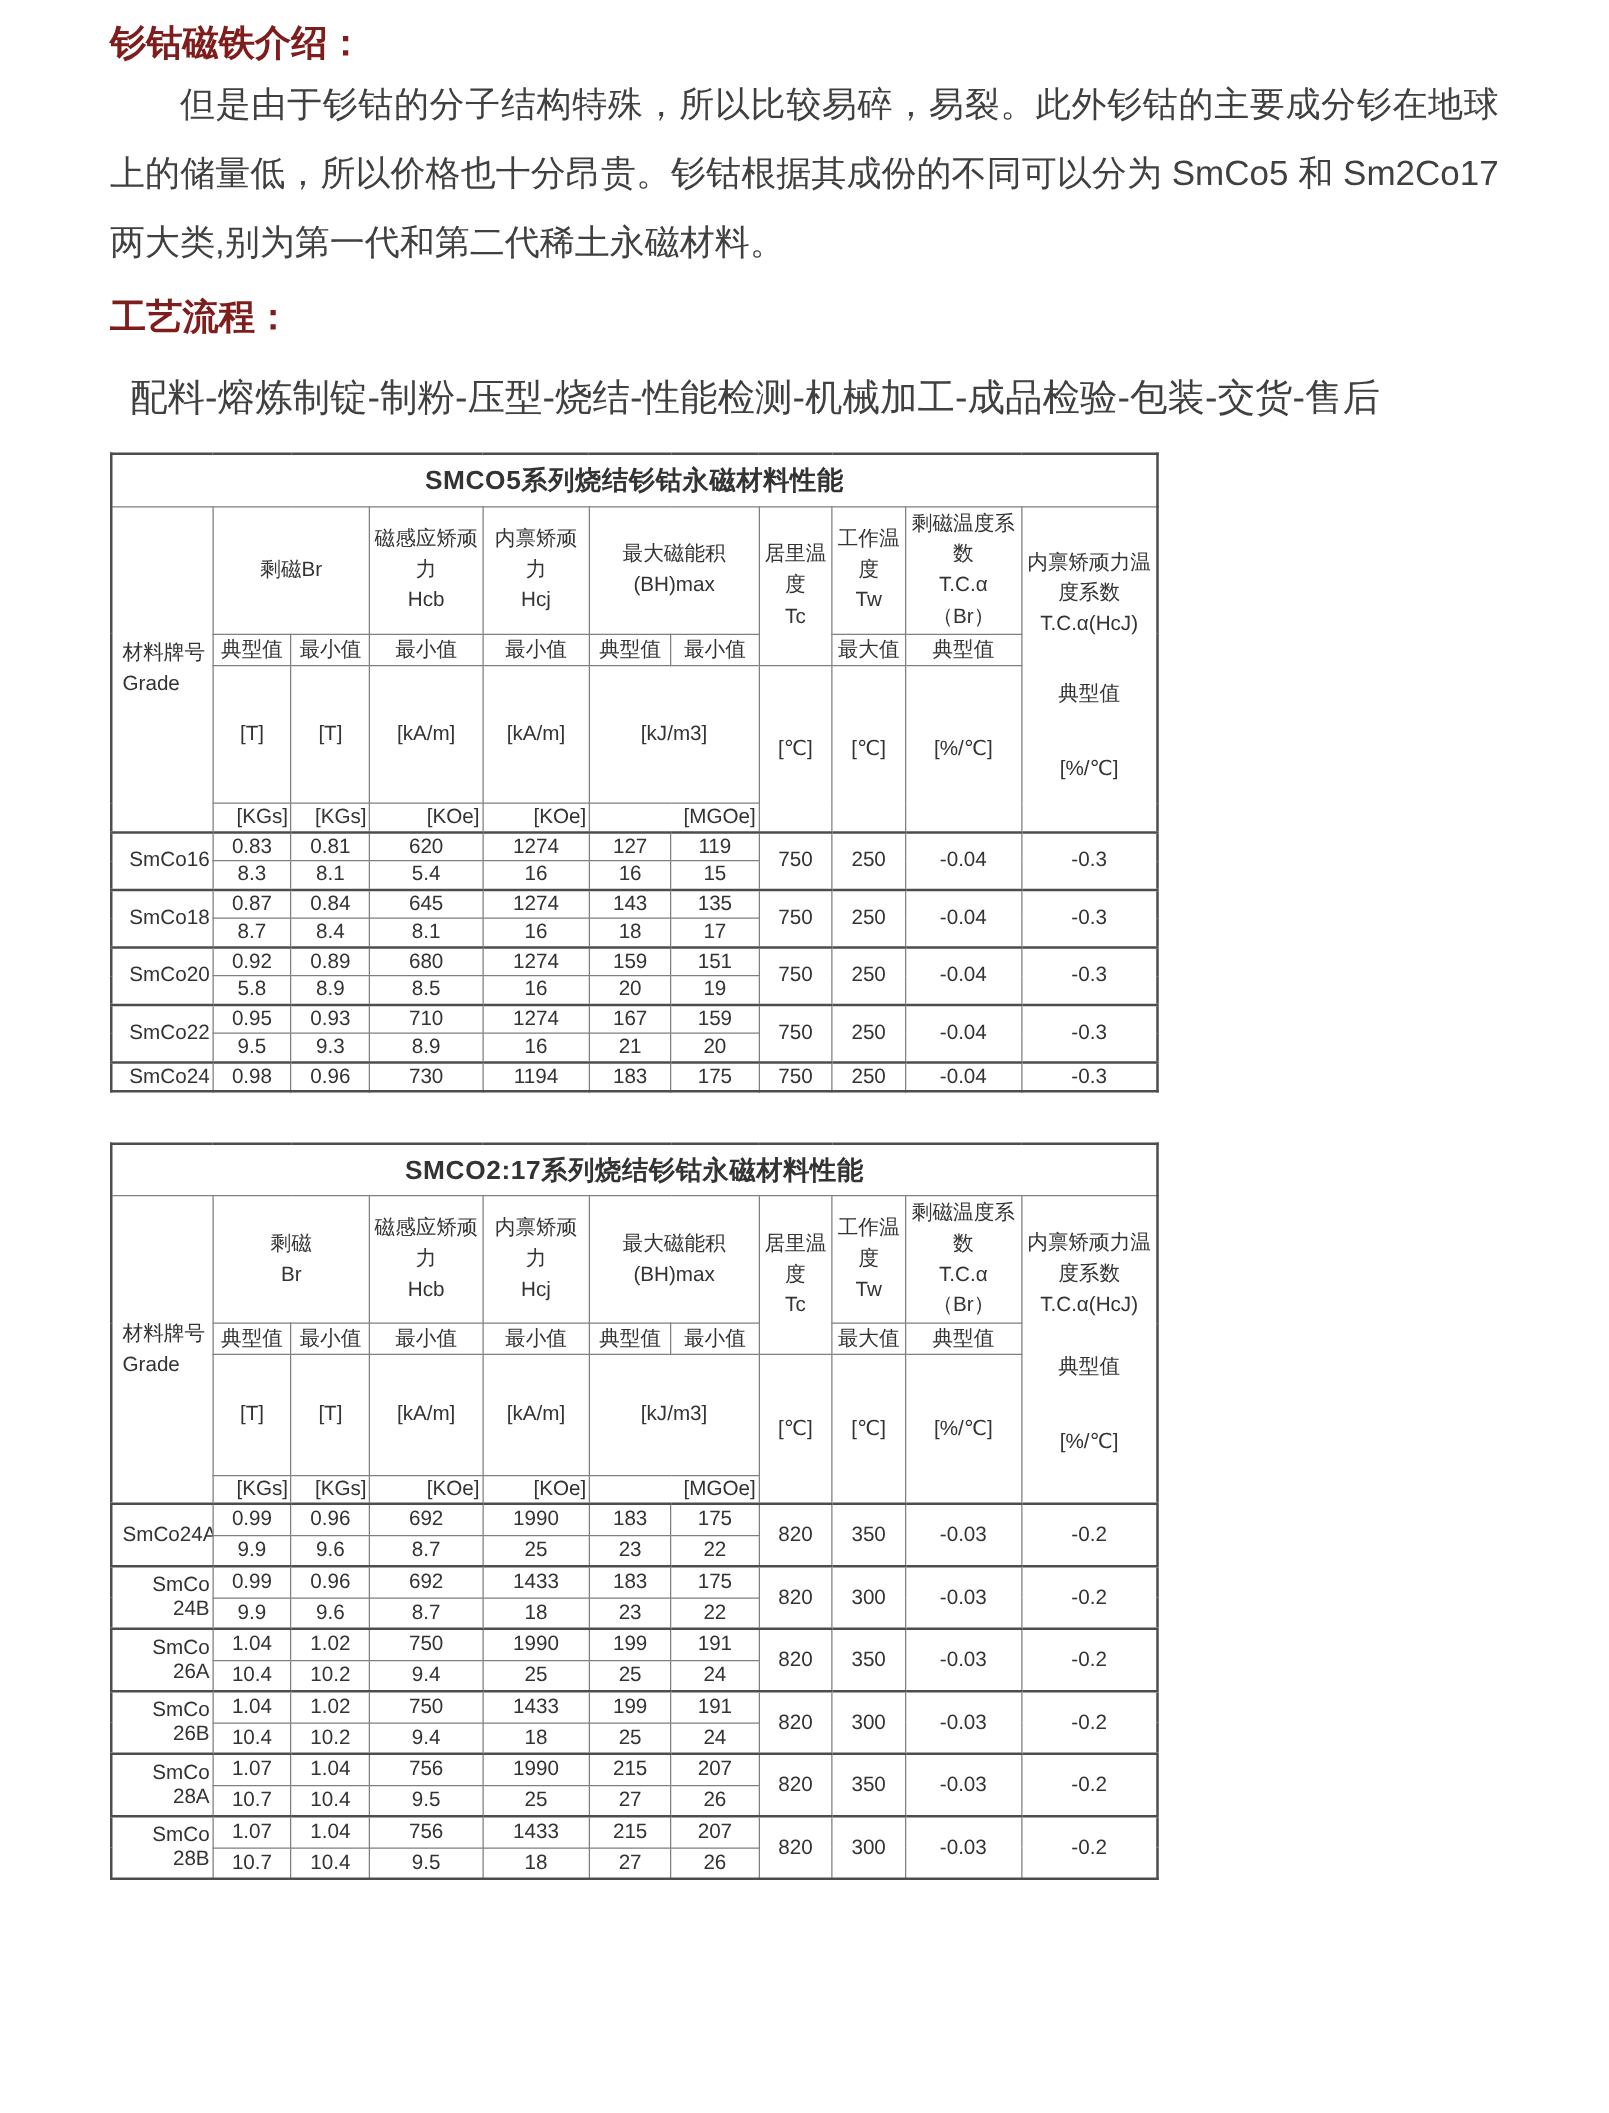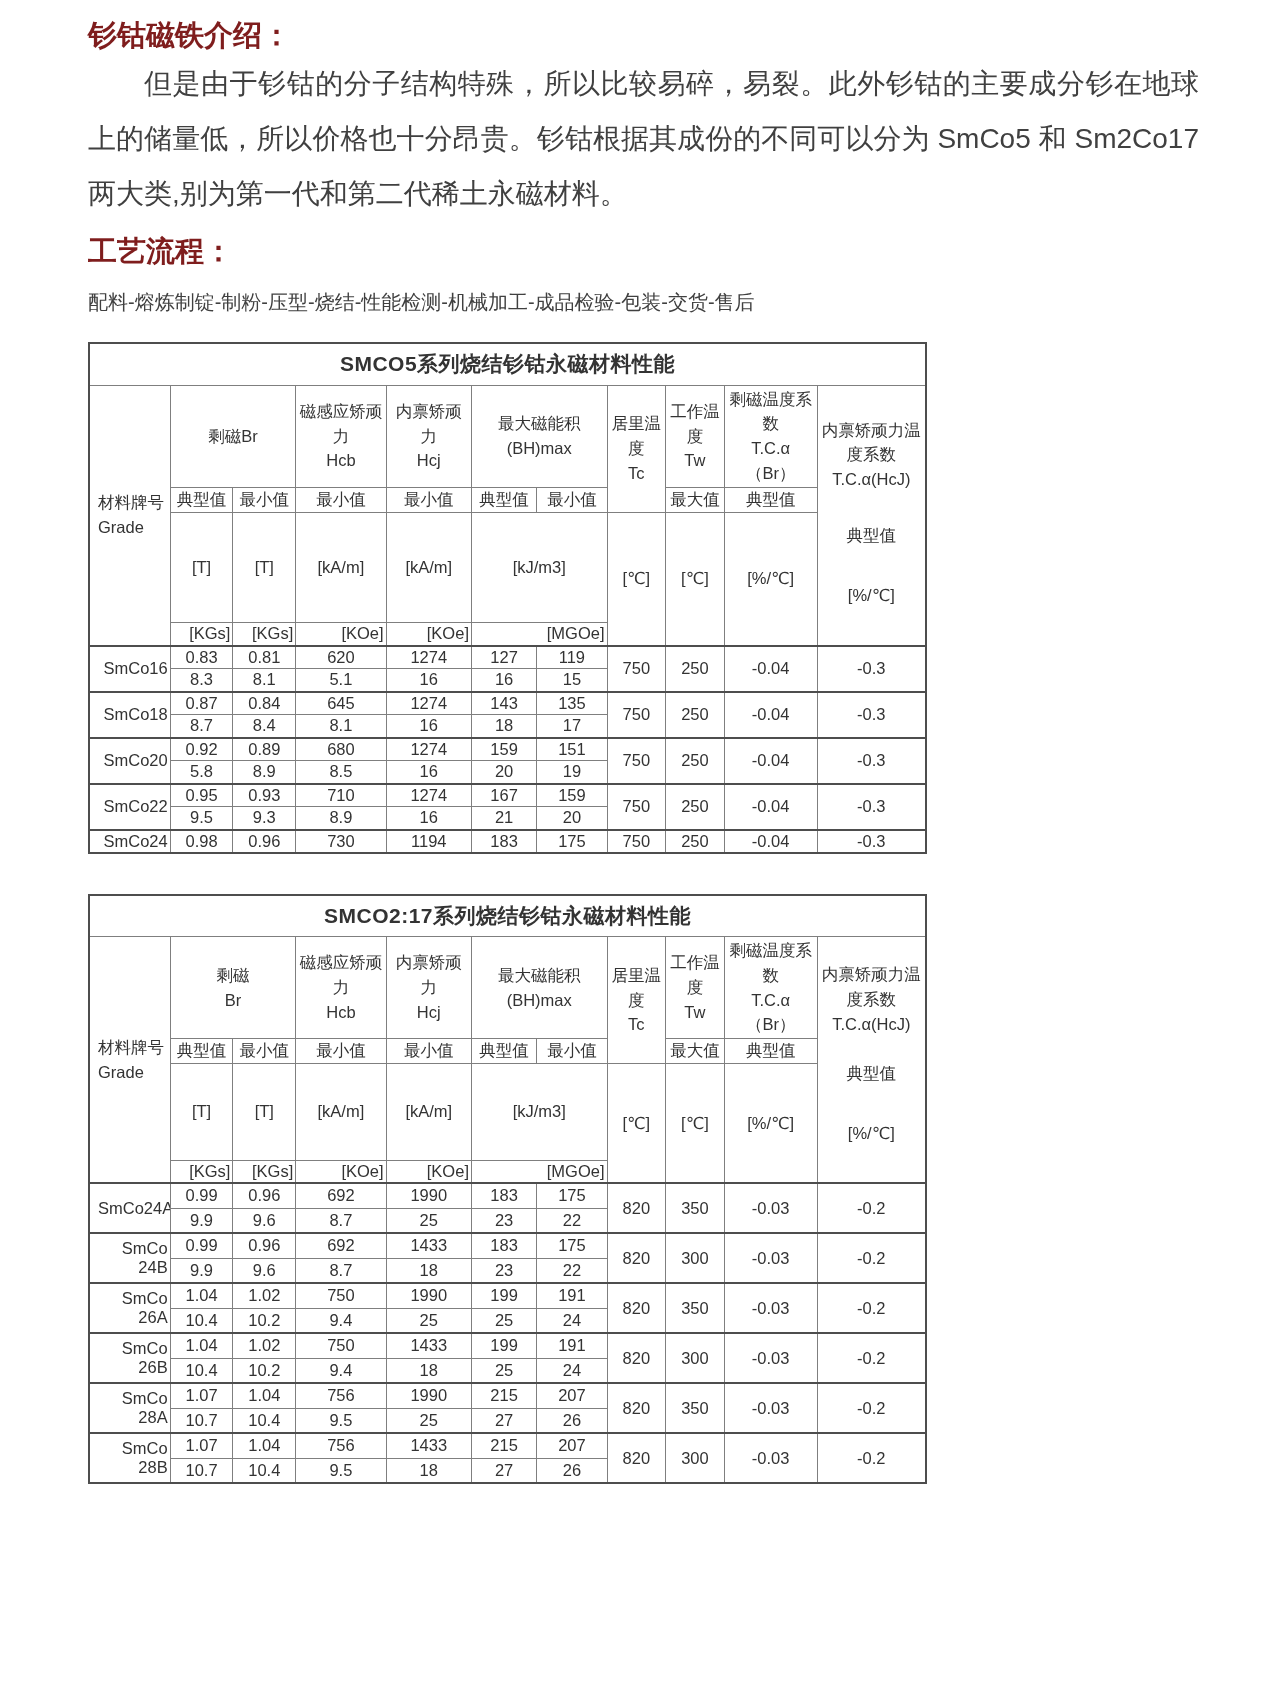--- a/index.html
+++ b/index.html
@@ -10,33 +10,33 @@
   }
   .doc{padding:14px 88px 30px 88px;}
 
   h2.sec{
     margin:0;
     font-size:29px;
     line-height:42px;
     font-weight:bold;
     color:#7f1d1d;
   }
-  h2.sec.process{margin-top:12px;font-family:Liberation Mono, monospace;}
+  h2.sec.process{margin-top:12px;}
 
   p.body-para{
     margin:0;
     font-size:28px;
     line-height:55px;
     color:#404040;
     text-align:justify;
     text-indent:2em;
   }
   p.flow-line{
-    margin:0;
-    font-size:20px;
+    margin:16px;
+    font-size:30px;
     line-height:55px;
     color:#404040;
     white-space:nowrap;
   }
 
   table.spec{
     border-collapse:collapse;
     table-layout:fixed;
     width:839px;
     border:2px solid #4d4d4d;
@@ -171,21 +171,21 @@
           <td>127</td>
           <td>119</td>
           <td rowspan="2">750</td>
           <td rowspan="2">250</td>
           <td rowspan="2">-0.04</td>
           <td rowspan="2">-0.3</td>
         </tr>
         <tr class="g-sub">
           <td>8.3</td>
           <td>8.1</td>
-          <td>5.1</td>
+          <td>5.4</td>
           <td>16</td>
           <td>16</td>
           <td>15</td>
         </tr>
         <tr class="g-top">
           <td class="col-grade" rowspan="2">SmCo18</td>
           <td>0.87</td>
           <td>0.84</td>
           <td>645</td>
           <td>1274</td>

